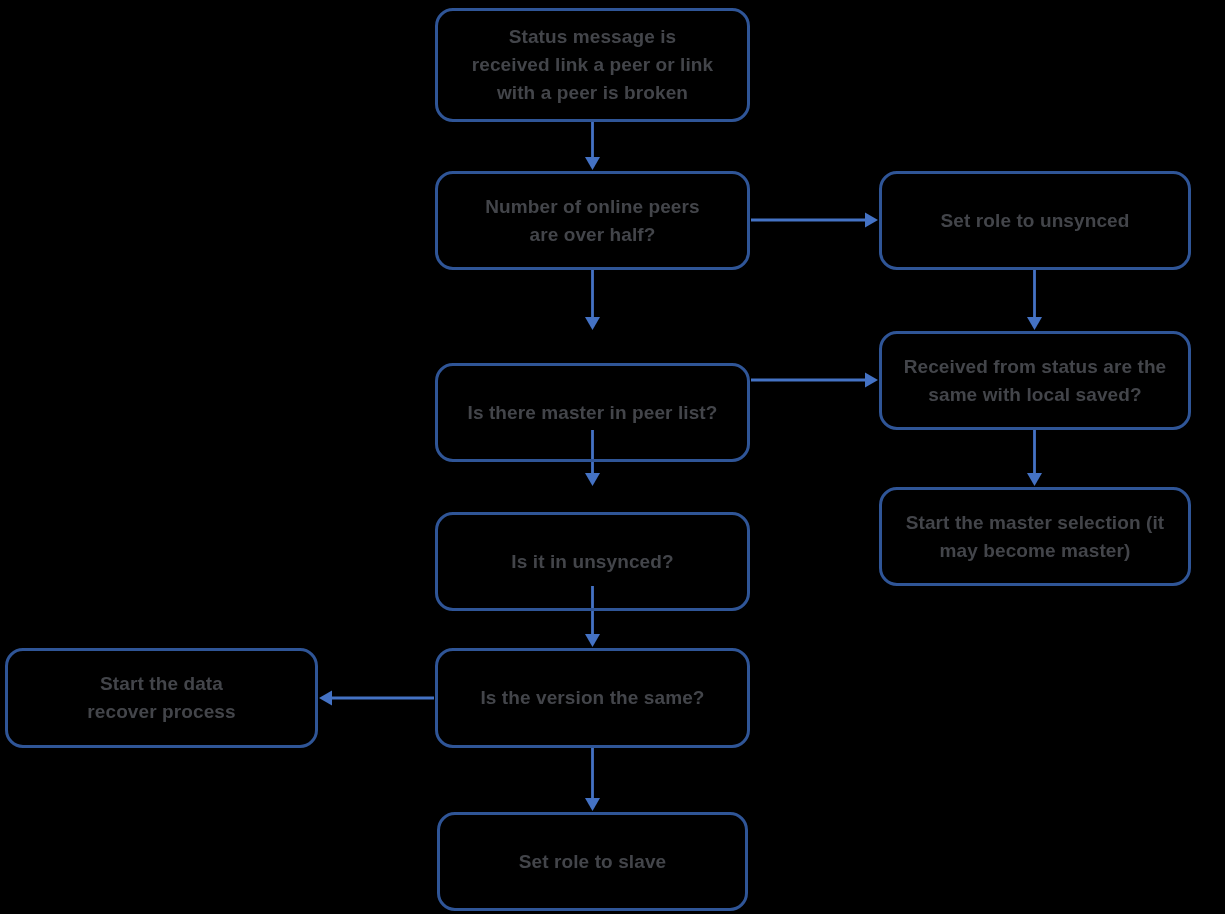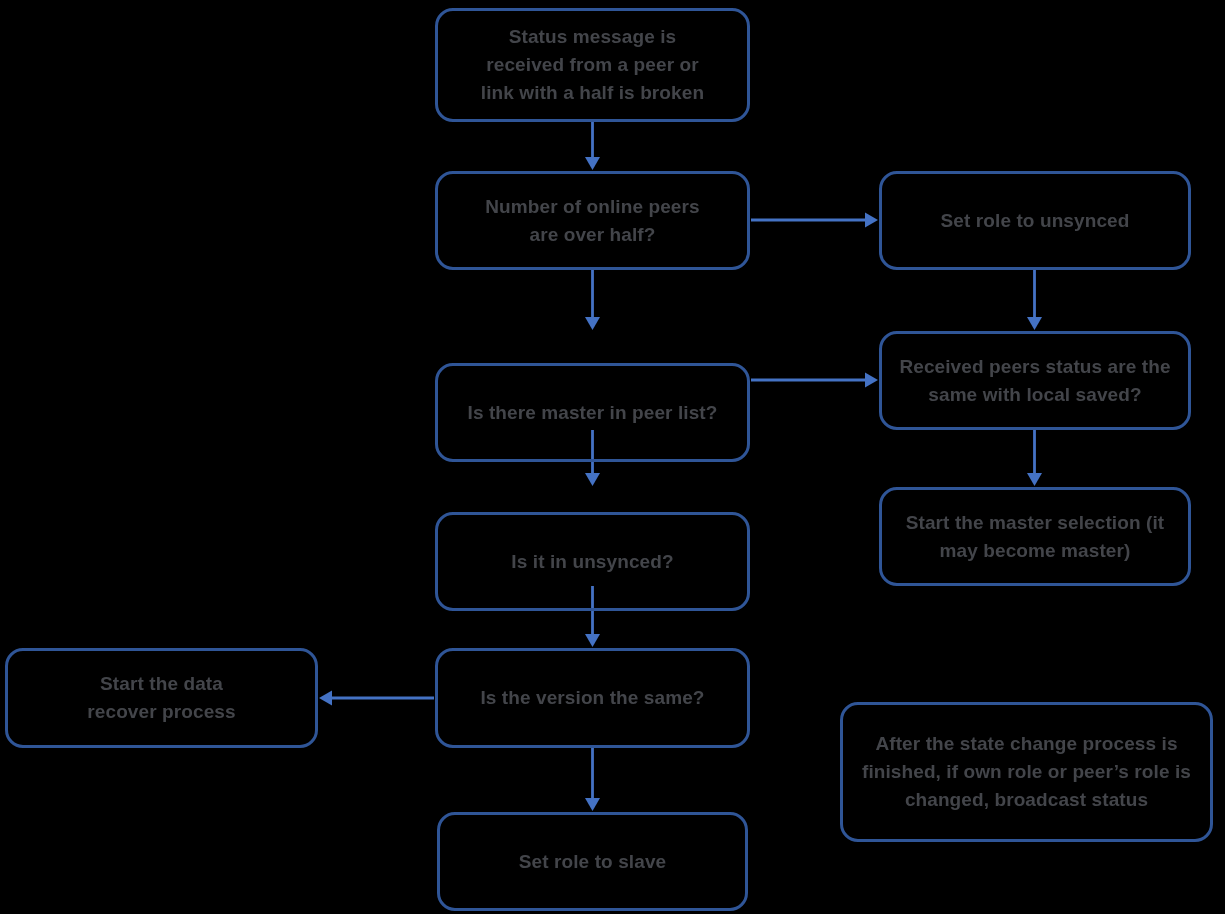--- a/index.html
+++ b/index.html
@@ -111,37 +111,37 @@
       <polygon class="edge-head" points="332,690.5 332,705.5 319,698"></polygon>
     </g>
 
     <g>
       <line class="edge-line" x1="592.5" y1="748" x2="592.5" y2="800"></line>
       <polygon class="edge-head" points="585,798 600,798 592.5,811"></polygon>
     </g>
   </svg>
 
   <div class="node" id="n-status-message">
-    <span class="label">Status message is received from a peer or link with a half is broken</span>
+    <span class="label">Status message is received link a peer or link with a peer is broken</span>
   </div>
 
   <div class="node" id="n-online-peers">
     <span class="label">Number of online peers are over half?</span>
   </div>
 
   <div class="node" id="n-set-role-unsynced">
     <span class="label">Set role to unsynced</span>
   </div>
 
   <div class="node" id="n-master-in-peer-list">
     <span class="label">Is there master in peer list?</span>
   </div>
 
   <div class="node" id="n-received-peers-status">
-    <span class="label">Received peers status are the same with local saved?</span>
+    <span class="label">Received from status are the same with local saved?</span>
   </div>
 
   <div class="node" id="n-is-it-in-unsynced">
     <span class="label">Is it in unsynced?</span>
   </div>
 
   <div class="node" id="n-start-master-selection">
     <span class="label">Start the master selection (it may become master)</span>
   </div>
 
@@ -150,17 +150,14 @@
   </div>
 
   <div class="node" id="n-start-data-recover">
     <span class="label">Start the data recover process</span>
   </div>
 
   <div class="node" id="n-set-role-slave">
     <span class="label">Set role to slave</span>
   </div>
 
-  <div class="node" id="n-broadcast-note">
-    <span class="label">After the state change process is finished, if own role or peer’s role is changed, broadcast status</span>
-  </div>
 
 </div>
 
 </body></html>

